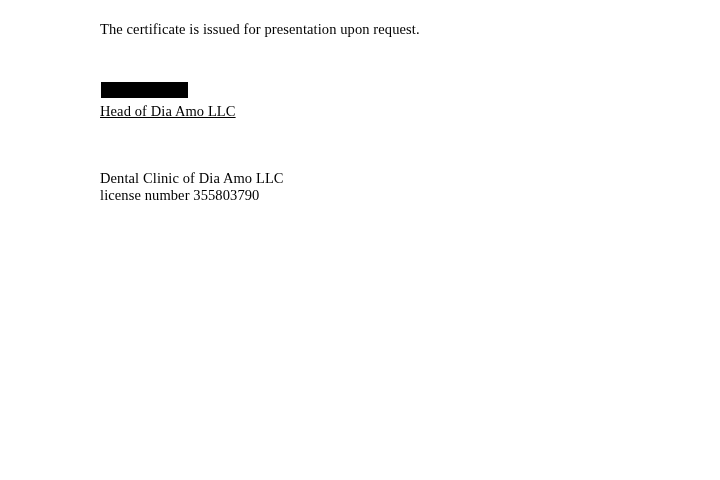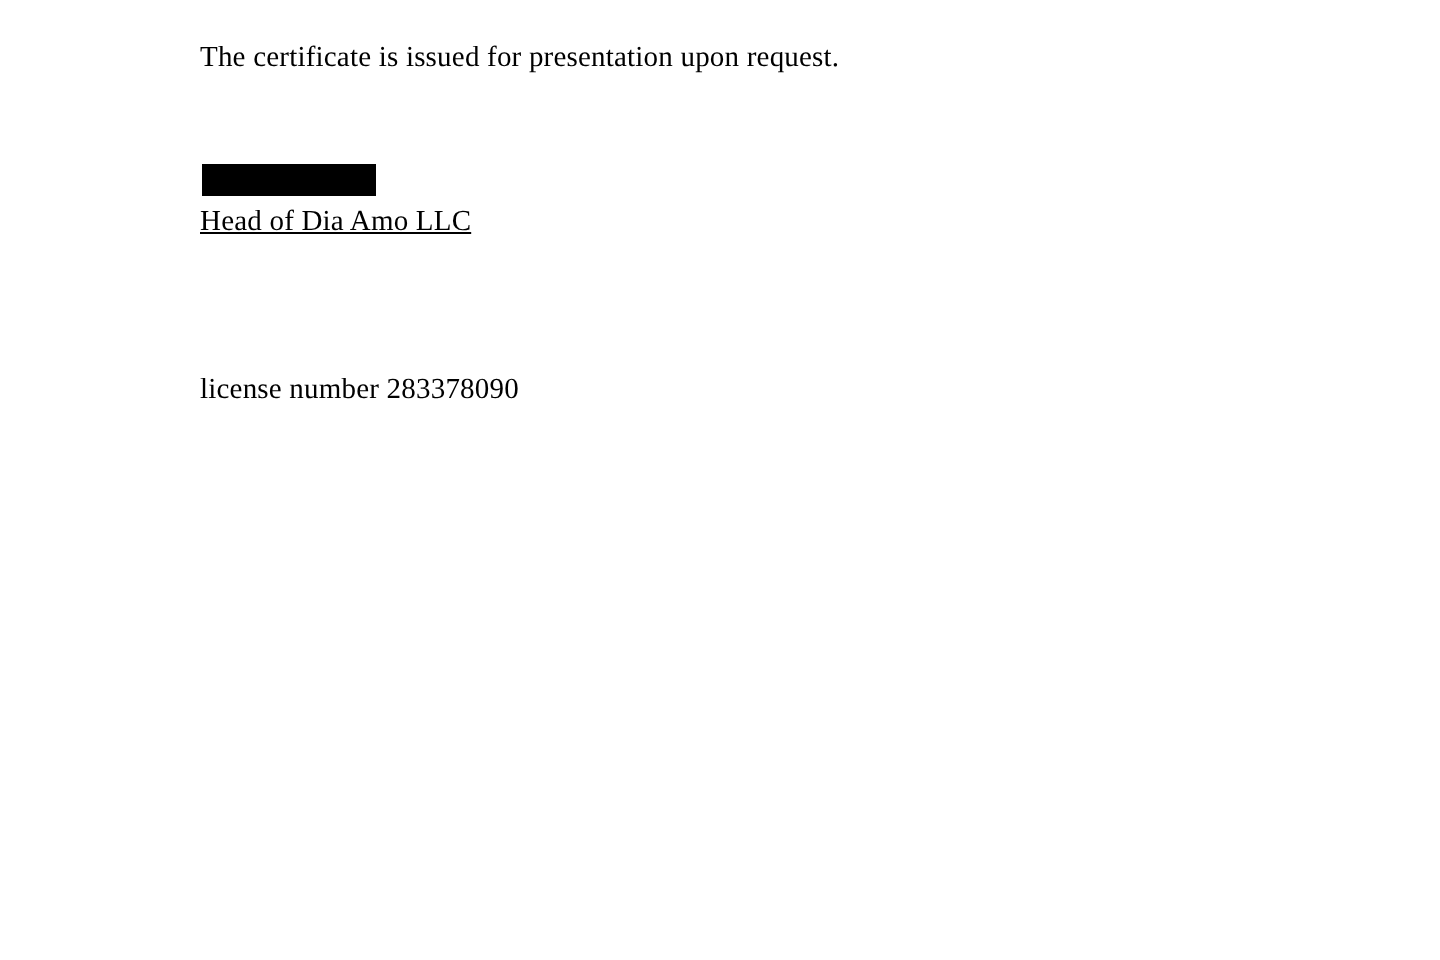--- a/index.html
+++ b/index.html
@@ -41,16 +41,17 @@
 <body>
 
 <div class="page">
 
   <div class="line" id="statement">The certificate is issued for presentation upon request.</div>
 
   <div id="redaction"></div>
 
   <div class="line" id="signatory">Head of Dia Amo LLC</div>
 
+  <div class="line" id="clinic-name">Dental Clinic of Dia Amo LLC</div>
 
-  <div class="line" id="license">license number 283378090</div>
+  <div class="line" id="license">license number 355803790</div>
 
 </div>
 
 </body></html>

